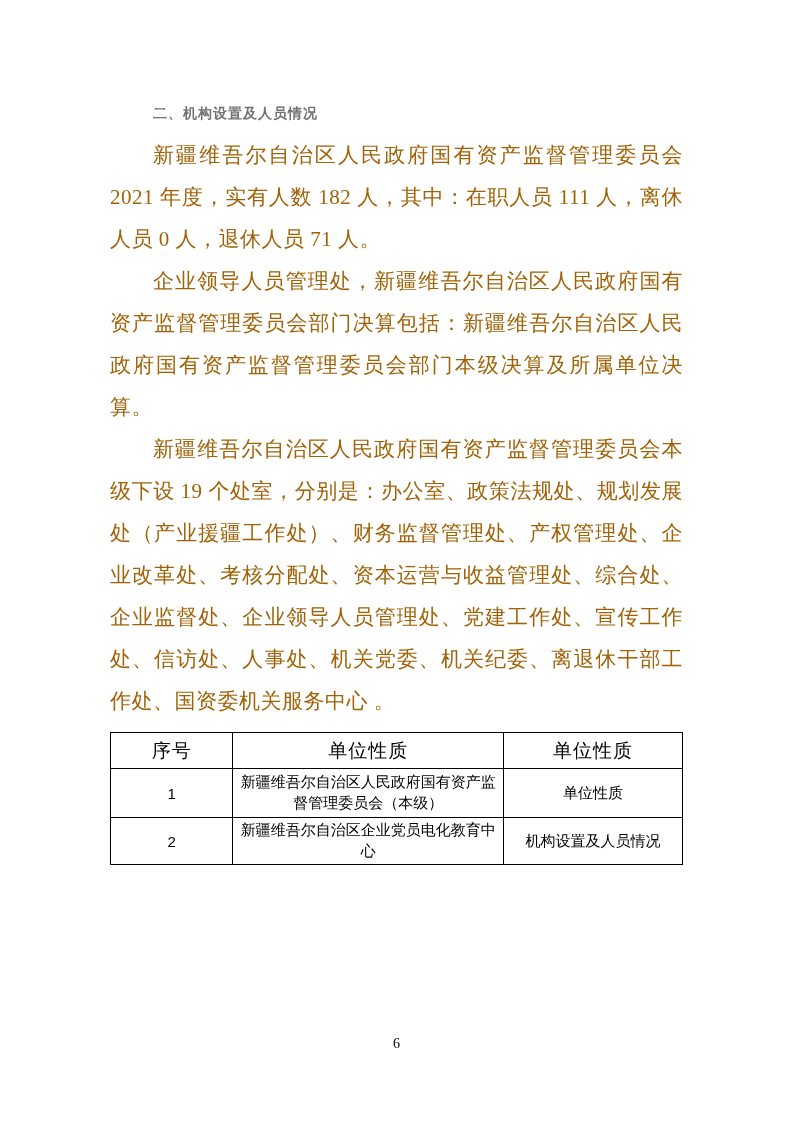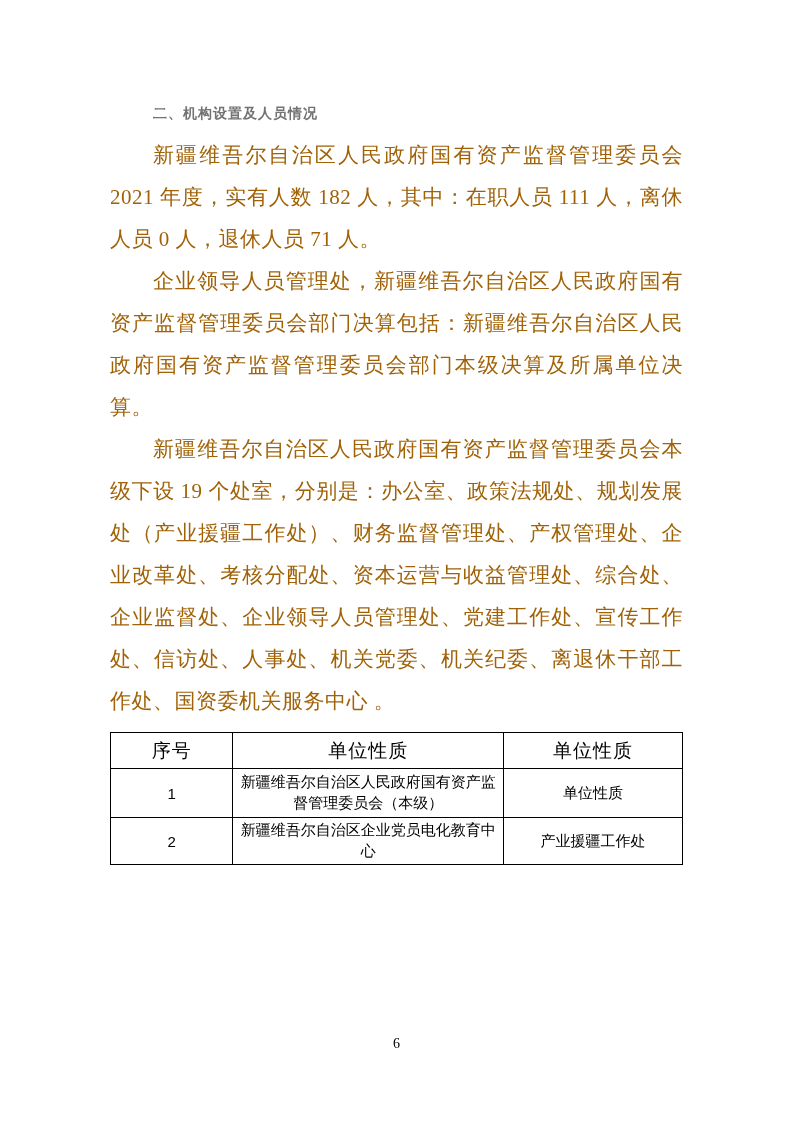--- a/index.html
+++ b/index.html
@@ -111,20 +111,20 @@
       </thead>
       <tbody>
         <tr class="row-tall">
           <td class="cell-index">1</td>
           <td class="cell-name">新疆维吾尔自治区人民政府国有资产监督管理委员会（本级）</td>
           <td class="cell-type">单位性质</td>
         </tr>
         <tr class="row-short">
           <td class="cell-index">2</td>
           <td class="cell-name">新疆维吾尔自治区企业党员电化教育中心</td>
-          <td class="cell-type">产业援疆工作处</td>
+          <td class="cell-type">机构设置及人员情况</td>
         </tr>
       </tbody>
     </table>
   </div>
 
   <div class="page-number">6</div>
 </div>
 
 </body></html>

